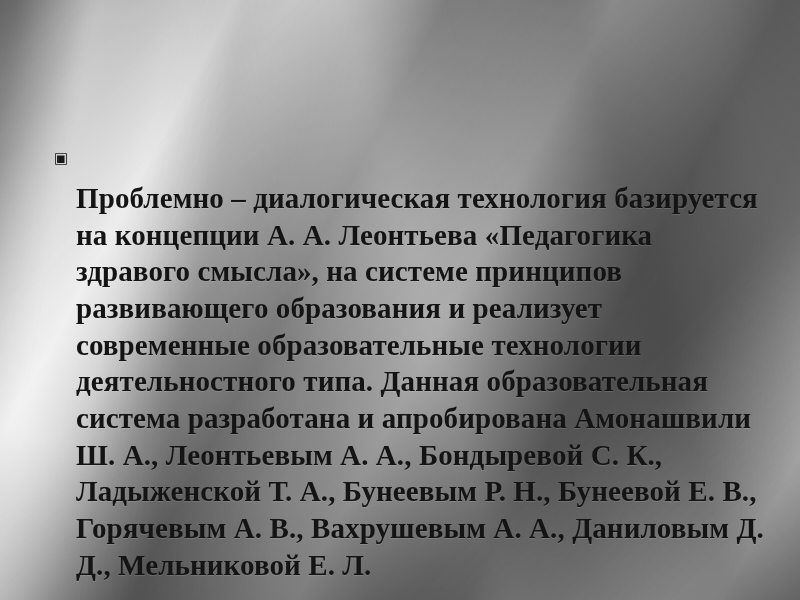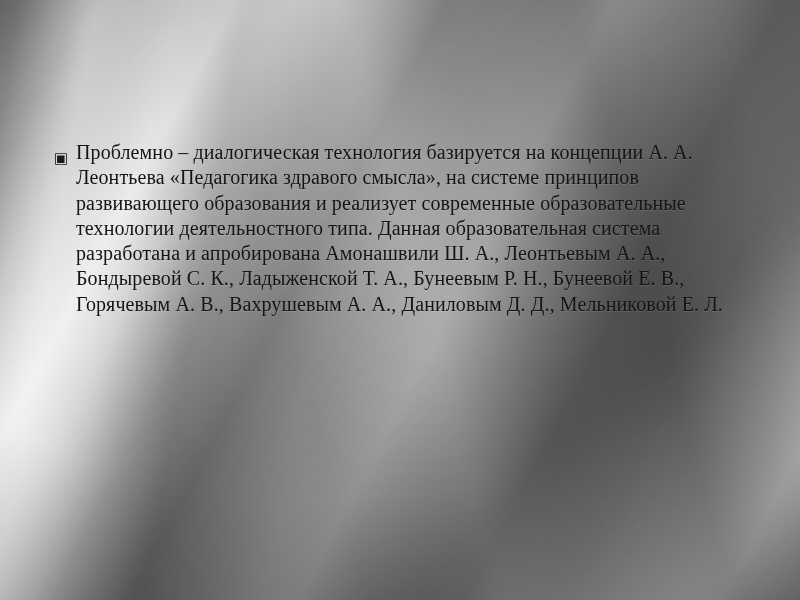--- a/index.html
+++ b/index.html
@@ -109,26 +109,27 @@
     margin-top: 11px;
     font-size: 15px;
     line-height: 1;
     color: #1a1a1a;
     text-align: left;
     font-family: "DejaVu Sans", sans-serif;
   }
   .bullet-text {
     flex: 1 1 auto;
     font-family: "Liberation Serif", serif;
-    font-weight: normal;
-    font-size: 20px;
+    font-weight: bold;
+    font-size: 29px;
     line-height: 1.265;
     color: #141414;
     letter-spacing: 0.1px;
     text-shadow: 0 1px 0 rgba(255,255,255,0.12);
+    margin-top: 40px;
   }
 </style>
 </head>
 <body>
 
 <div class="slide">
   <div class="bg-base"></div>
   <div class="bg-sweep1"></div>
   <div class="bg-sweep2"></div>
   <div class="bg-sweep3"></div>

